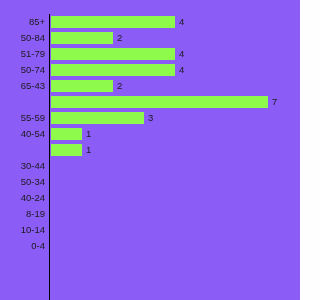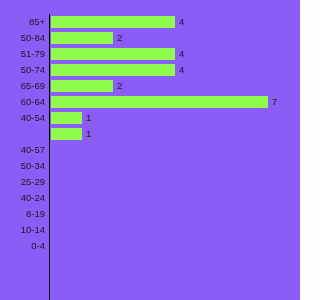--- a/index.html
+++ b/index.html
@@ -104,56 +104,58 @@
         </div>
       </div>
       <div class="chart-row">
         <div class="cat-label">50-74</div>
         <div class="bar-wrap">
           <div class="bar" style="width: 124px; background: rgb(142, 250, 75);"></div>
           <span class="bar-value">4</span>
         </div>
       </div>
       <div class="chart-row">
-        <div class="cat-label">65-69</div>
+        <div class="cat-label">65-43</div>
         <div class="bar-wrap">
           <div class="bar" style="width: 62px; background: rgb(142, 250, 75);"></div>
           <span class="bar-value">2</span>
         </div>
       </div>
       <div class="chart-row">
-        <div class="cat-label">60-64</div>
         <div class="bar-wrap">
           <div class="bar" style="width: 217px; background: rgb(142, 250, 75);"></div>
           <span class="bar-value">7</span>
+        </div>
+      </div>
+      <div class="chart-row">
+        <div class="cat-label">55-59</div>
+        <div class="bar-wrap">
+          <div class="bar" style="width: 93px; background: rgb(142, 250, 75);"></div>
+          <span class="bar-value">3</span>
         </div>
       </div>
       <div class="chart-row">
         <div class="cat-label">40-54</div>
         <div class="bar-wrap">
           <div class="bar" style="width: 31px; background: rgb(142, 250, 75);"></div>
           <span class="bar-value">1</span>
         </div>
       </div>
       <div class="chart-row">
         <div class="bar-wrap">
           <div class="bar" style="width: 31px; background: rgb(142, 250, 75);"></div>
           <span class="bar-value">1</span>
         </div>
       </div>
       <div class="chart-row">
-        <div class="cat-label">40-57</div>
+        <div class="cat-label">30-44</div>
         <div class="bar-wrap"></div>
       </div>
       <div class="chart-row">
         <div class="cat-label">50-34</div>
-        <div class="bar-wrap"></div>
-      </div>
-      <div class="chart-row">
-        <div class="cat-label">25-29</div>
         <div class="bar-wrap"></div>
       </div>
       <div class="chart-row">
         <div class="cat-label">40-24</div>
         <div class="bar-wrap"></div>
       </div>
       <div class="chart-row">
         <div class="cat-label">8-19</div>
         <div class="bar-wrap"></div>
       </div>

